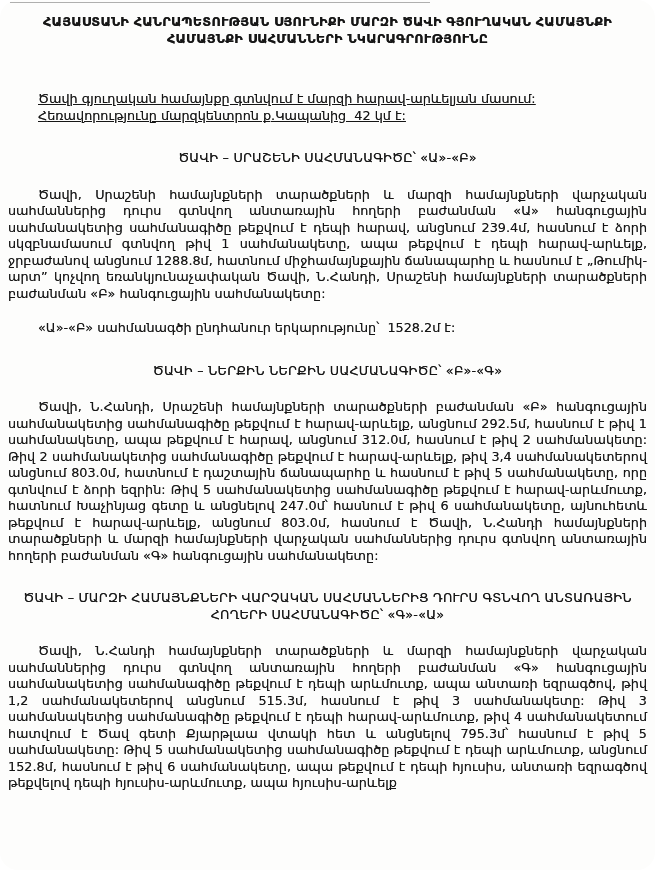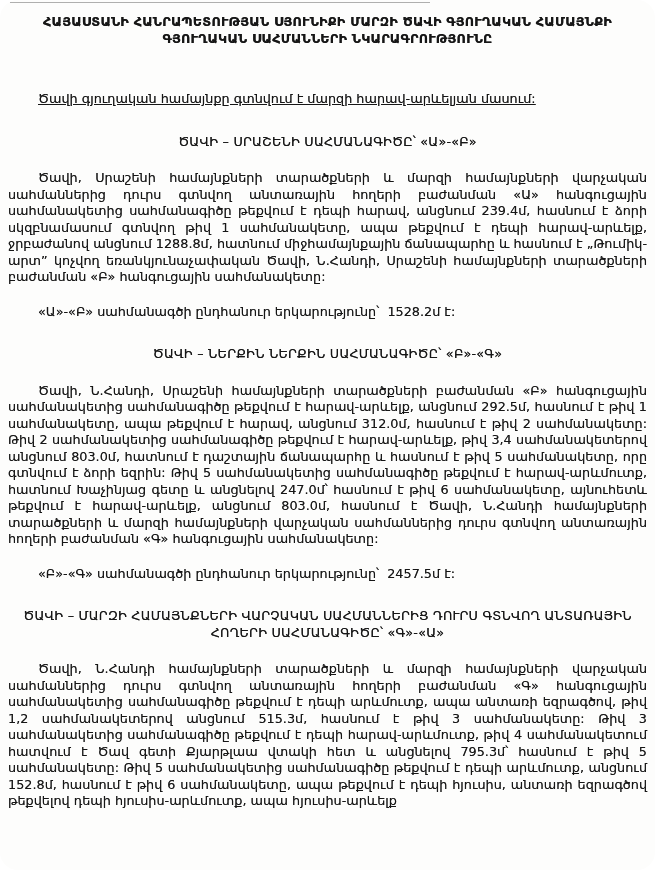--- a/index.html
+++ b/index.html
@@ -55,36 +55,36 @@
   .length { margin-top: 18px; }
 </style>
 </head>
 <body>
 
 <div class="page">
   <div class="scan-edge"></div>
 
   <div class="doc-title">
     <div>ՀԱՅԱՍՏԱՆԻ ՀԱՆՐԱՊԵՏՈՒԹՅԱՆ ՍՅՈՒՆԻՔԻ ՄԱՐԶԻ ԾԱՎԻ ԳՅՈՒՂԱԿԱՆ ՀԱՄԱՅՆՔԻ</div>
-    <div>ԳՅՈՒՂԱԿԱՆ ՍԱՀՄԱՆՆԵՐԻ ՆԿԱՐԱԳՐՈՒԹՅՈՒՆԸ</div>
+    <div>ՀԱՄԱՅՆՔԻ ՍԱՀՄԱՆՆԵՐԻ ՆԿԱՐԱԳՐՈՒԹՅՈՒՆԸ</div>
   </div>
 
   <div class="intro">
     <p class="para">Ծավի գյուղական համայնքը գտնվում է մարզի հարավ-արևելյան մասում:</p>
+    <p class="para">Հեռավորությունը մարզկենտրոն ք.Կապանից&nbsp; 42 կմ է:</p>
   </div>
 
   <div class="section">
     <h2 class="heading">ԾԱՎԻ – ՍՐԱՇԵՆԻ ՍԱՀՄԱՆԱԳԻԾԸ՝ «Ա»-«Բ»</h2>
     <p class="para">Ծավի, Սրաշենի համայնքների տարածքների և մարզի համայնքների վարչական սահմաններից դուրս գտնվող անտառային հողերի բաժանման «Ա» հանգուցային սահմանակետից սահմանագիծը թեքվում է դեպի հարավ, անցնում 239.4մ, հասնում է ձորի սկզբնամասում գտնվող թիվ 1 սահմանակետը, ապա թեքվում է դեպի հարավ-արևելք, ջրբաժանով անցնում 1288.8մ, հատնում միջհամայնքային ճանապարհը և հասնում է „Թումիկ-արտ” կոչվող եռանկյունաչափական Ծավի, Ն.Հանդի, Սրաշենի համայնքների տարածքների բաժանման «Բ» հանգուցային սահմանակետը:</p>
     <p class="para length">«Ա»-«Բ» սահմանագծի ընդհանուր երկարությունը՝&nbsp; 1528.2մ է:</p>
   </div>
 
   <div class="section">
     <h2 class="heading">ԾԱՎԻ – ՆԵՐՔԻՆ ՆԵՐՔԻՆ ՍԱՀՄԱՆԱԳԻԾԸ՝ «Բ»-«Գ»</h2>
     <p class="para">Ծավի, Ն.Հանդի, Սրաշենի համայնքների տարածքների բաժանման «Բ» հանգուցային սահմանակետից սահմանագիծը թեքվում է հարավ-արևելք, անցնում 292.5մ, հասնում է թիվ 1 սահմանակետը, ապա թեքվում է հարավ, անցնում 312.0մ, հասնում է թիվ 2 սահմանակետը: Թիվ 2 սահմանակետից սահմանագիծը թեքվում է հարավ-արևելք, թիվ 3,4 սահմանակետերով անցնում 803.0մ, հատնում է դաշտային ճանապարհը և հասնում է թիվ 5 սահմանակետը, որը գտնվում է ձորի եզրին: Թիվ 5 սահմանակետից սահմանագիծը թեքվում է հարավ-արևմուտք, հատնում Խաչինյաց գետը և անցնելով 247.0մ՝ հասնում է թիվ 6 սահմանակետը, այնուհետև թեքվում է հարավ-արևելք, անցնում 803.0մ, հասնում է Ծավի, Ն.Հանդի համայնքների տարածքների և մարզի համայնքների վարչական սահմաններից դուրս գտնվող անտառային հողերի բաժանման «Գ» հանգուցային սահմանակետը:</p>
-    <p class="para length">«Բ»-«Գ» սահմանագծի ընդհանուր երկարությունը՝&nbsp; 2457.5մ է:</p>
   </div>
 
   <div class="section">
     <h2 class="heading">ԾԱՎԻ – ՄԱՐԶԻ ՀԱՄԱՅՆՔՆԵՐԻ ՎԱՐՉԱԿԱՆ ՍԱՀՄԱՆՆԵՐԻՑ ԴՈՒՐՍ ԳՏՆՎՈՂ ԱՆՏԱՌԱՅԻՆ ՀՈՂԵՐԻ ՍԱՀՄԱՆԱԳԻԾԸ՝ «Գ»-«Ա»</h2>
     <p class="para">Ծավի, Ն.Հանդի համայնքների տարածքների և մարզի համայնքների վարչական սահմաններից դուրս գտնվող անտառային հողերի բաժանման «Գ» հանգուցային սահմանակետից սահմանագիծը թեքվում է դեպի արևմուտք, ապա անտառի եզրագծով, թիվ 1,2 սահմանակետերով անցնում 515.3մ, հասնում է թիվ 3 սահմանակետը: Թիվ 3 սահմանակետից սահմանագիծը թեքվում է դեպի հարավ-արևմուտք, թիվ 4 սահմանակետում հատվում է Ծավ գետի Քյարթլաա վտակի հետ և անցնելով 795.3մ՝ հասնում է թիվ 5 սահմանակետը: Թիվ 5 սահմանակետից սահմանագիծը թեքվում է դեպի արևմուտք, անցնում 152.8մ, հասնում է թիվ 6 սահմանակետը, ապա թեքվում է դեպի հյուսիս, անտառի եզրագծով թեքվելով դեպի հյուսիս-արևմուտք, ապա հյուսիս-արևելք</p>
   </div>
 </div>
 
 </body></html>

